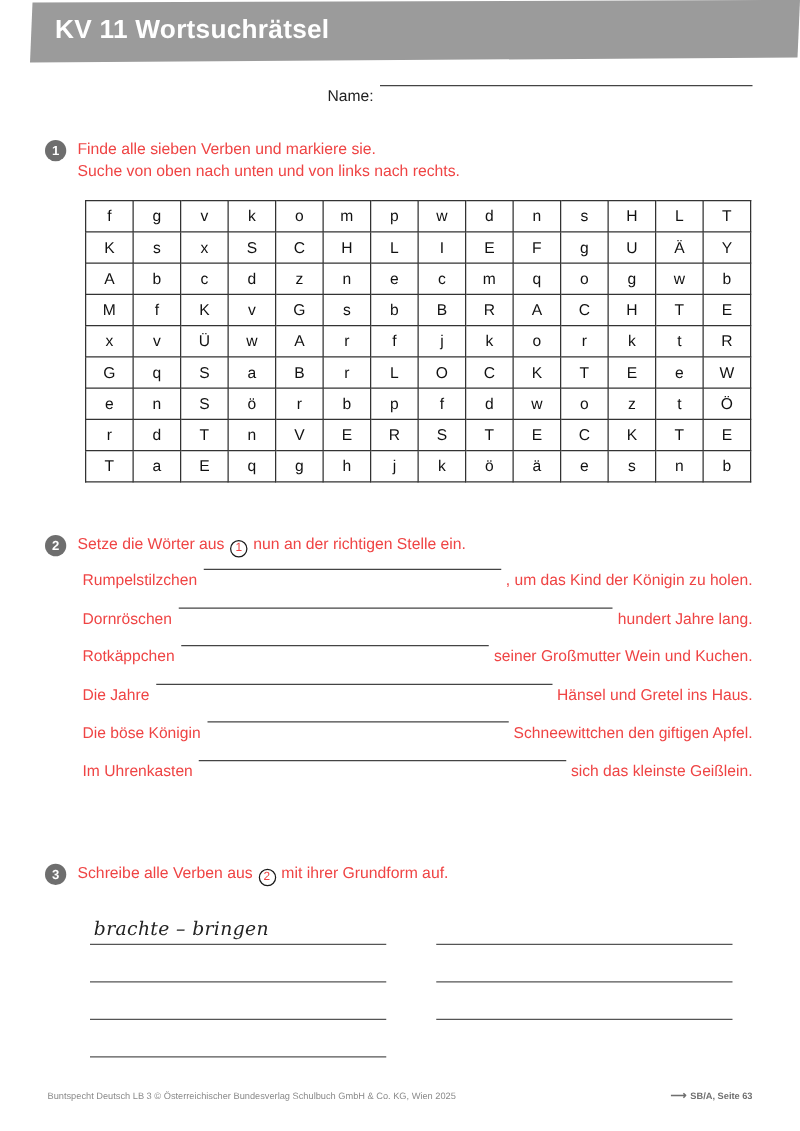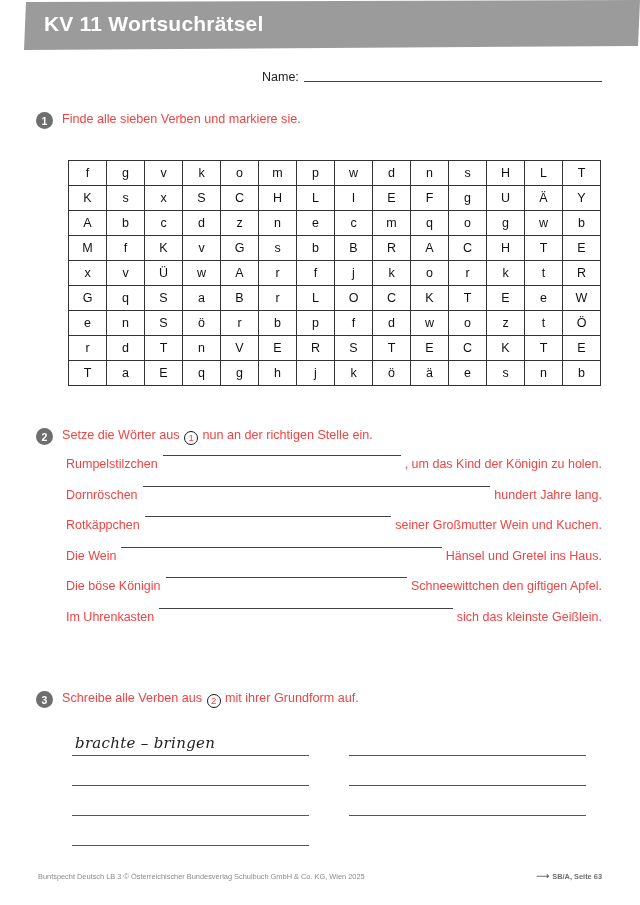--- a/index.html
+++ b/index.html
@@ -35,21 +35,21 @@
     letter-spacing: 0.2px;
     white-space: nowrap;
   }
 
   
   .name-row {
     position: absolute;
     left: 262px;
     top: 70px;
     display: flex;
-    align-items: flex-end;
+    align-items: flex-start;
     width: 340px;
   }
   .name-label {
     font-size: 12.5px;
     color: #222;
     white-space: nowrap;
   }
   .name-rule {
     flex: 1 1 auto;
     border-bottom: 1.4px solid #444;
@@ -211,20 +211,21 @@
 
 <div class="name-row">
   <span class="name-label">Name:</span>
   <span class="name-rule"></span>
 </div>
 
 <div class="task" id="task1">
   <div class="badge">1</div>
   <div class="task-text">
     <div>Finde alle sieben Verben und markiere sie.</div>
+    <div>Suche von oben nach unten und von links nach rechts.</div>
   </div>
 </div>
 
 <table class="grid">
   <tbody>
       <tr>
         <td>f</td>
         <td>g</td>
         <td>v</td>
         <td>k</td>
@@ -389,21 +390,21 @@
       <span class="s-pre">Dornröschen</span>
       <span class="s-blank"></span>
       <span class="s-post">hundert Jahre lang.</span>
     </div>
     <div class="sentence">
       <span class="s-pre">Rotkäppchen</span>
       <span class="s-blank"></span>
       <span class="s-post">seiner Großmutter Wein und Kuchen.</span>
     </div>
     <div class="sentence">
-      <span class="s-pre">Die Wein</span>
+      <span class="s-pre">Die Jahre</span>
       <span class="s-blank"></span>
       <span class="s-post">Hänsel und Gretel ins Haus.</span>
     </div>
     <div class="sentence">
       <span class="s-pre">Die böse Königin</span>
       <span class="s-blank"></span>
       <span class="s-post">Schneewittchen den giftigen Apfel.</span>
     </div>
     <div class="sentence">
       <span class="s-pre">Im Uhrenkasten</span>

